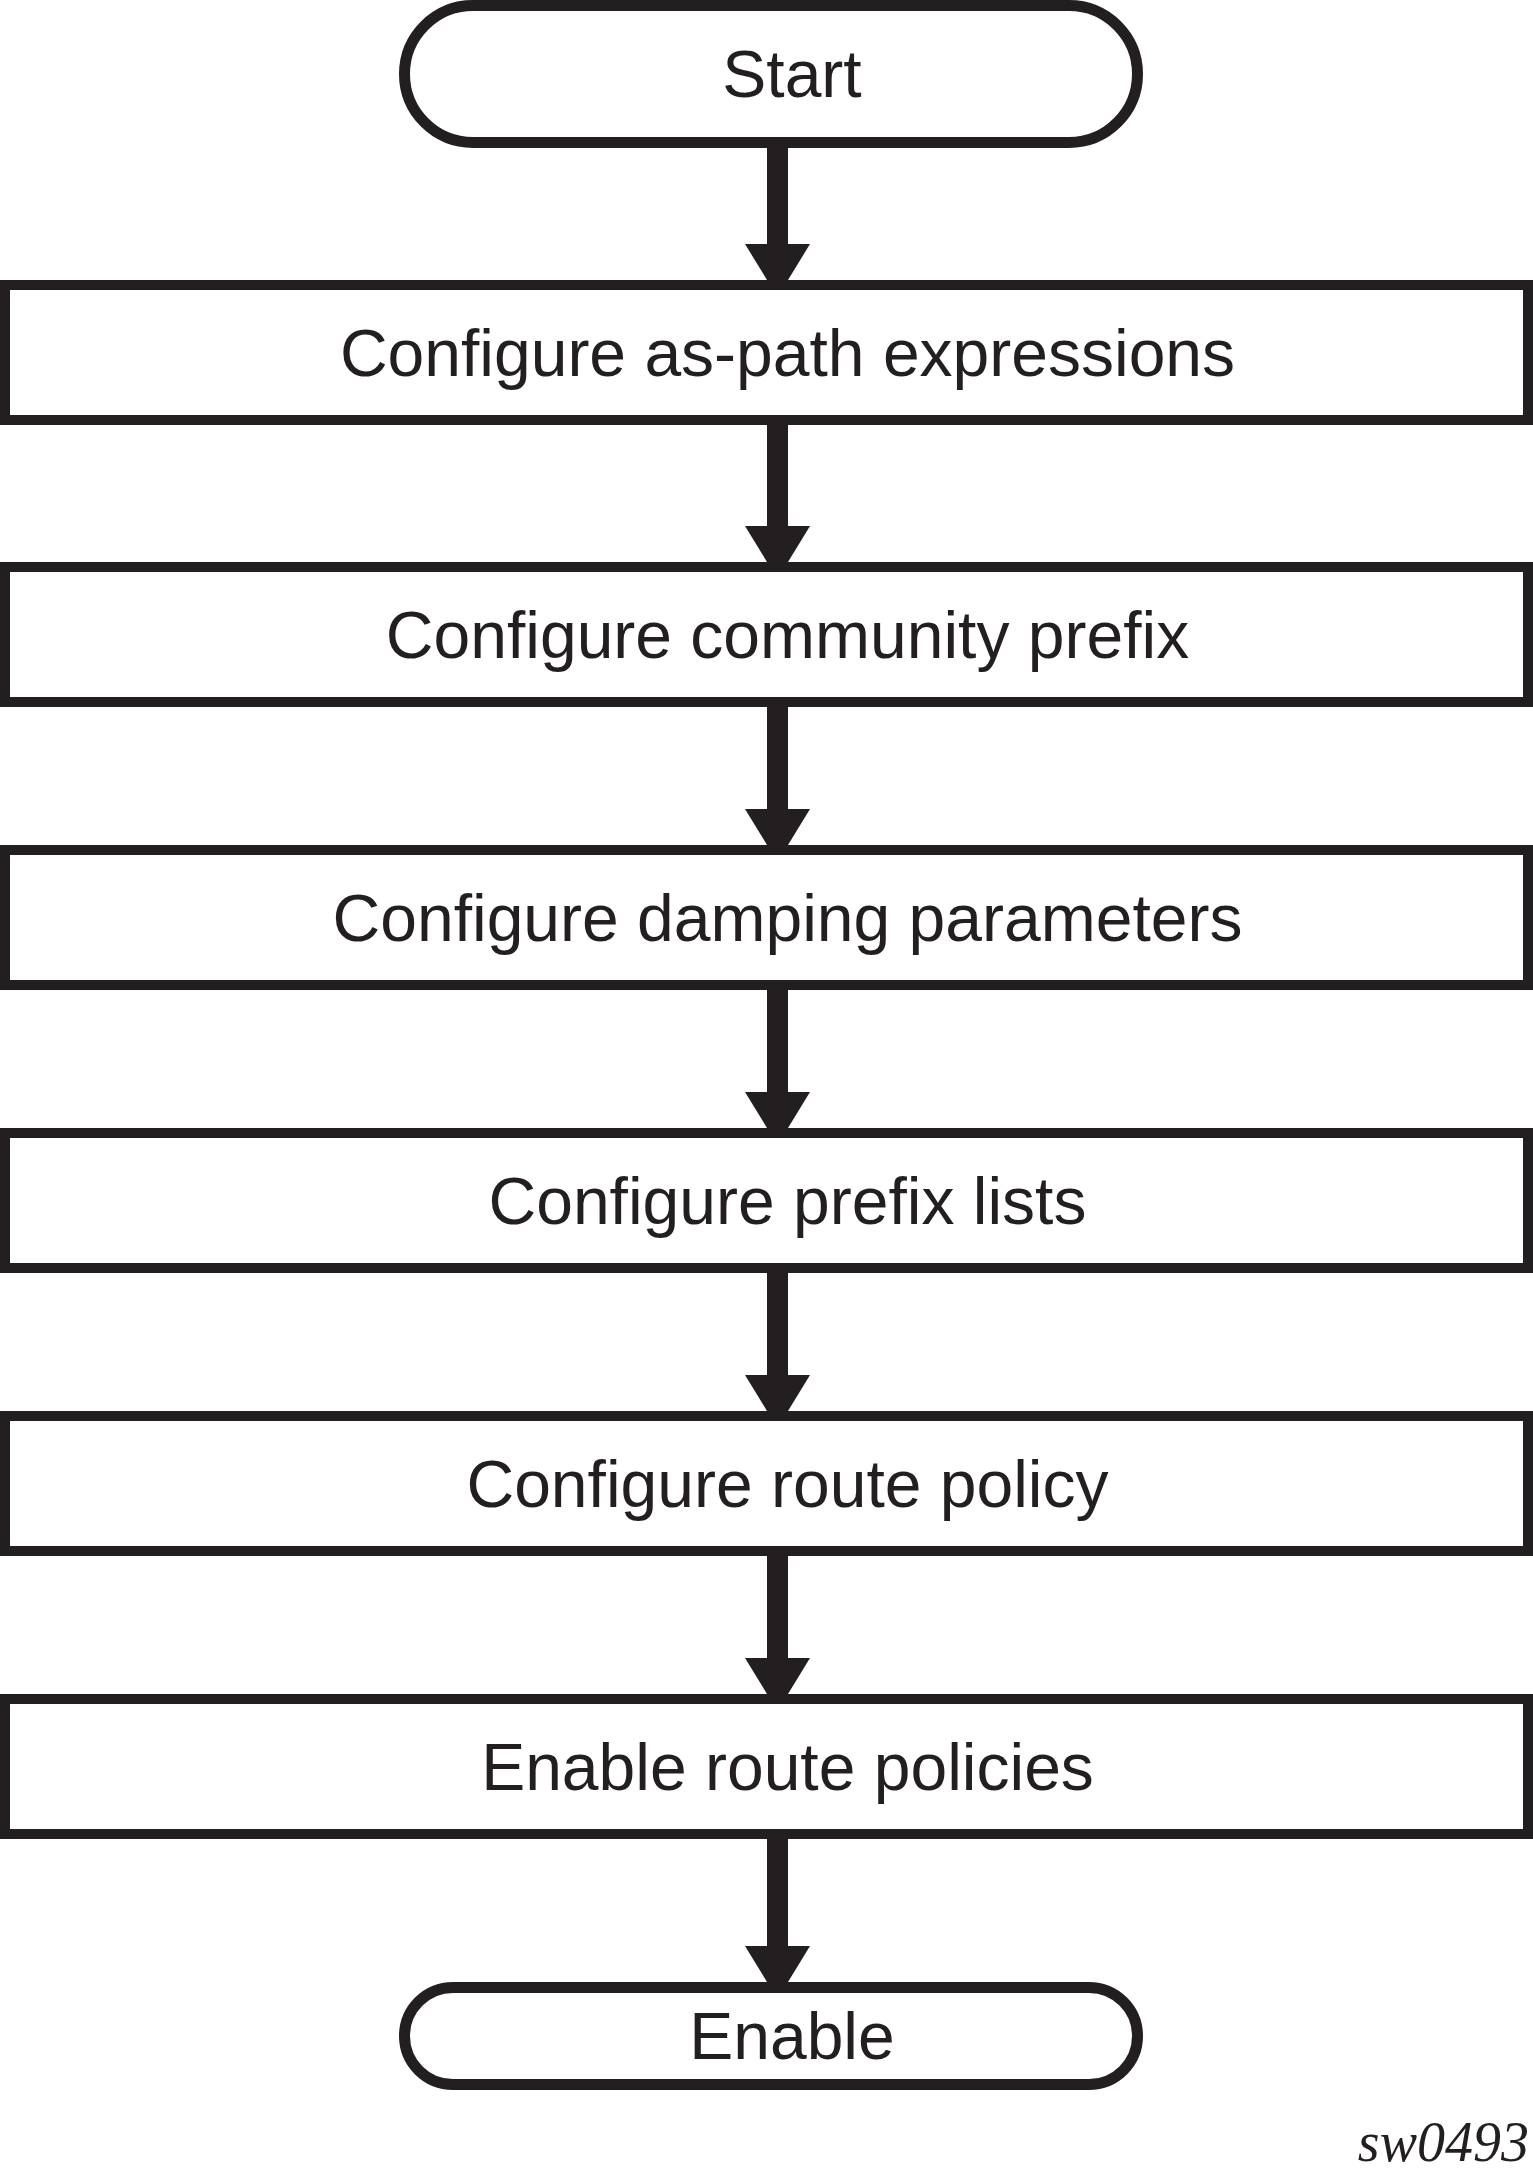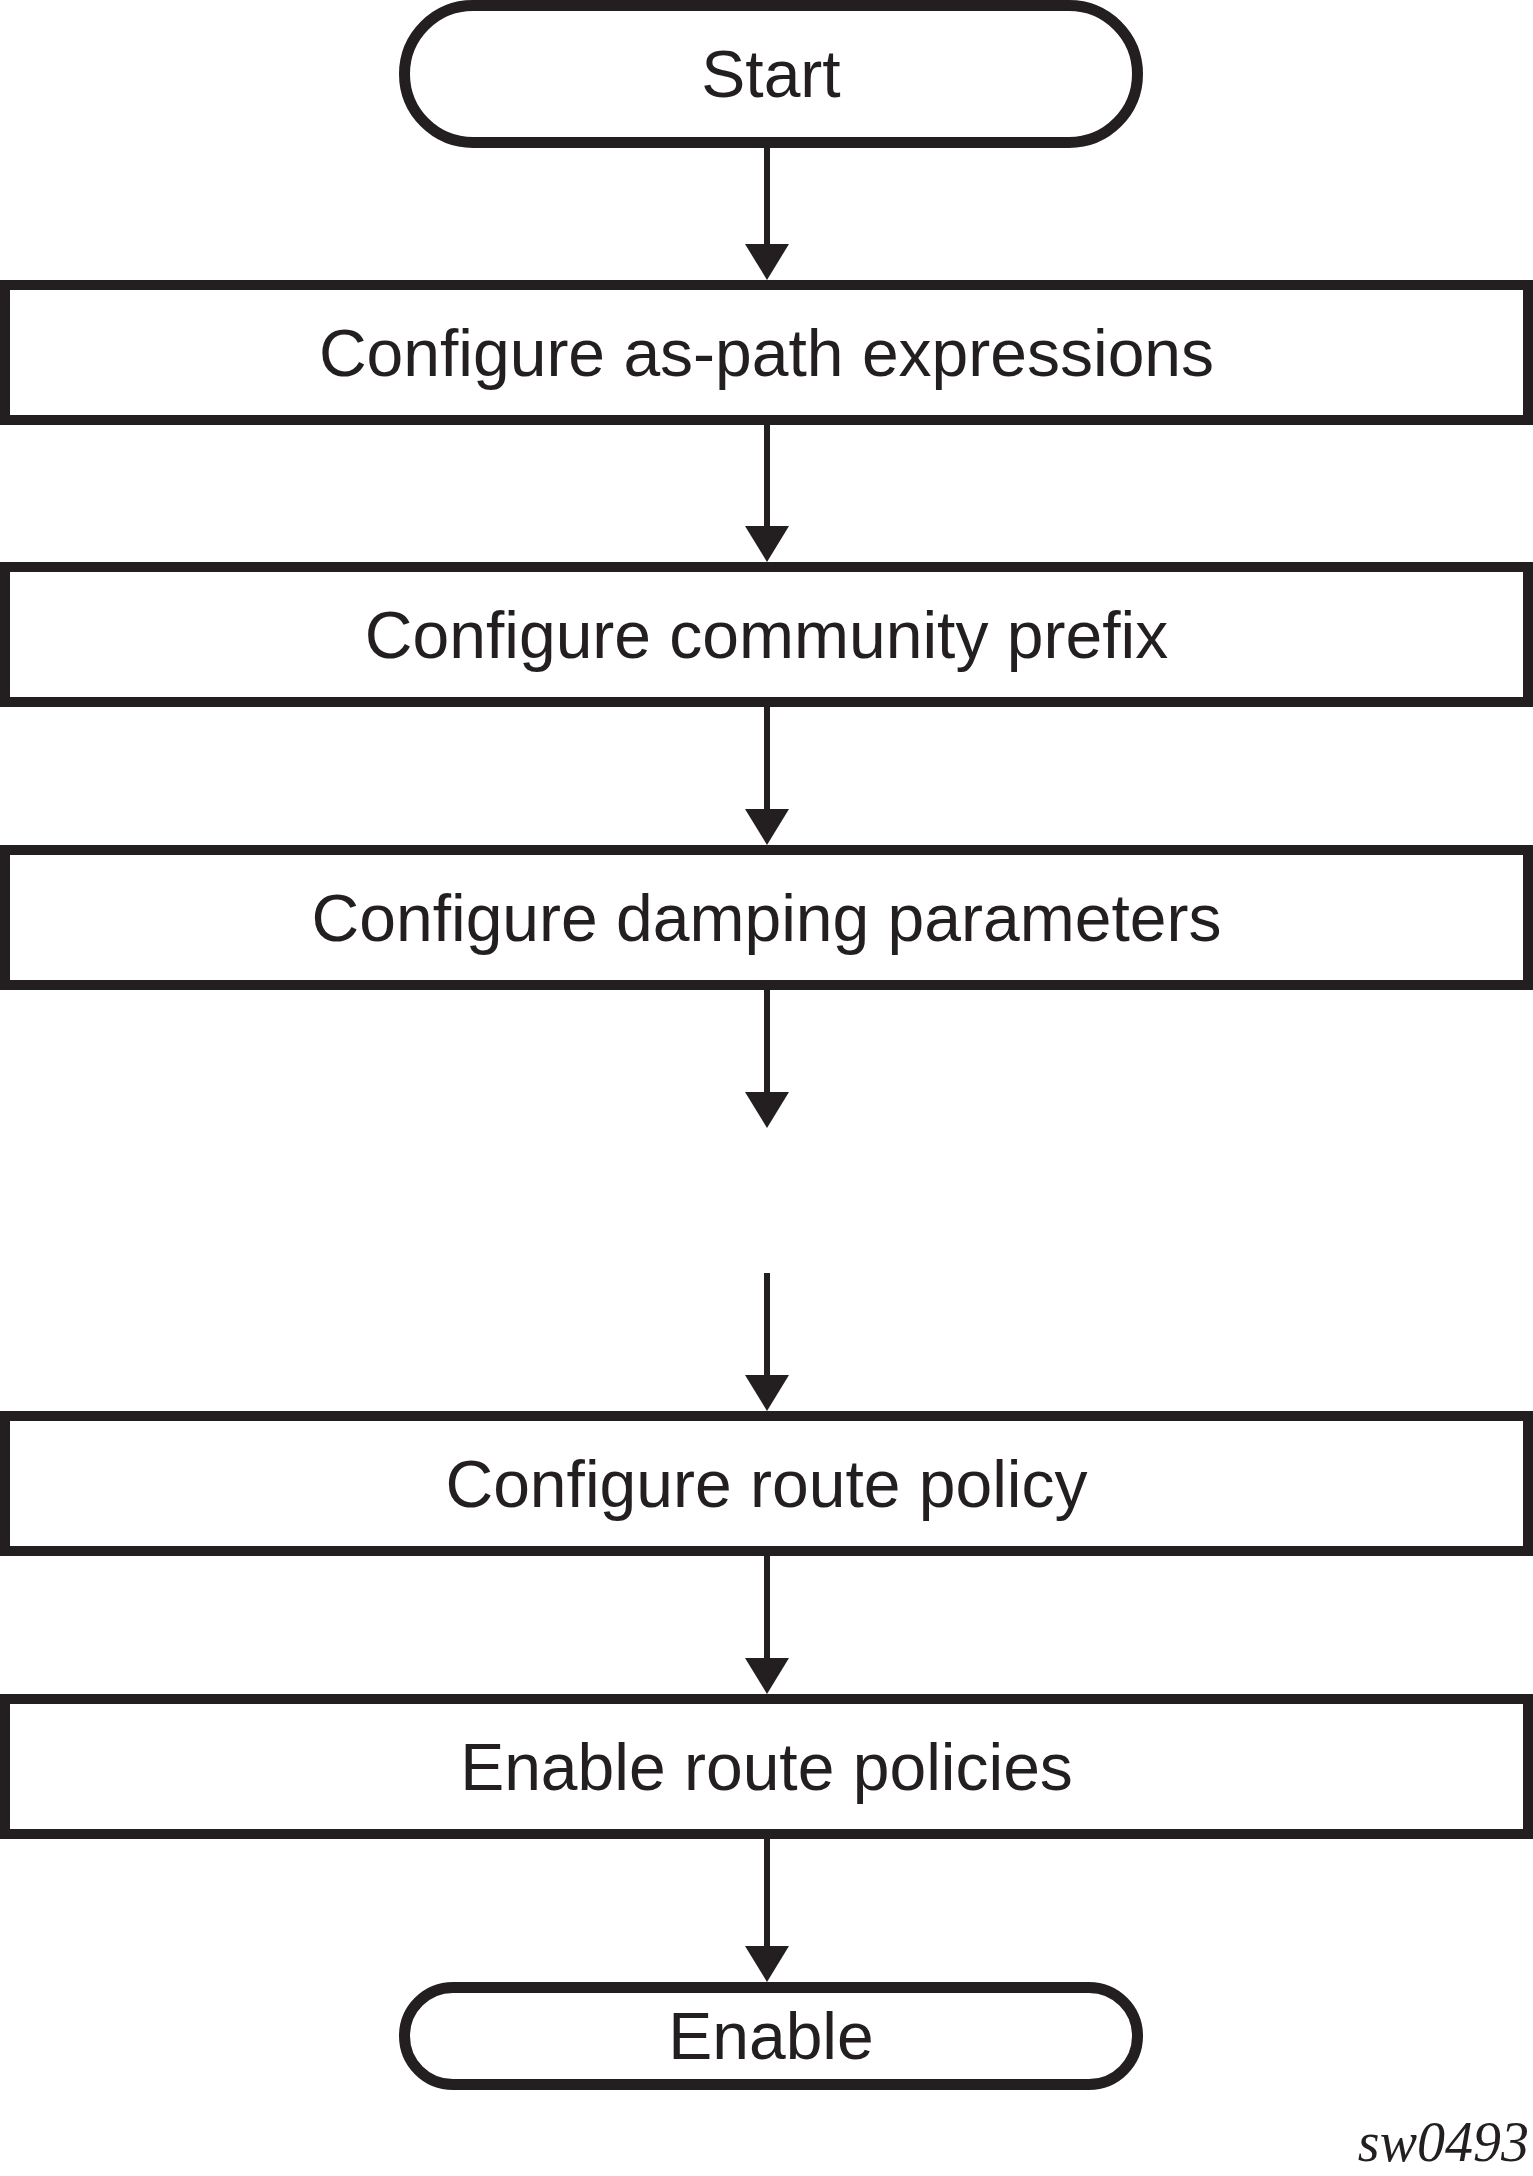--- a/index.html
+++ b/index.html
@@ -1,19 +1,19 @@
 <!DOCTYPE html>
 <html><head>
 <meta charset="utf-8">
 <style>
   :root{
     --ink:#231f20;
     --paper:#ffffff;
   }
-  *{box-sizing:border-box;}
+  *{box-sizing:border-box;padding-left:21px;}
   html,body{margin:0;padding:0;background:var(--paper);}
   .canvas{
     position:relative;
     width:1533px;
     height:2176px;
     background:var(--paper);
     font-family:"Liberation Sans", sans-serif;
     color:var(--ink);
     overflow:hidden;
   }
@@ -106,20 +106,23 @@
 
   <div class="node process" style="top:845px;">
     <span>Configure damping parameters</span>
   </div>
 
   <div class="arrow" style="top:990px;height:138px;">
     <div class="shaft"></div>
     <div class="head"></div>
   </div>
 
+  <div class="node process" style="top:1128px;">
+    <span>Configure prefix lists</span>
+  </div>
 
   <div class="arrow" style="top:1273px;height:138px;">
     <div class="shaft"></div>
     <div class="head"></div>
   </div>
 
   <div class="node process" style="top:1411px;">
     <span>Configure route policy</span>
   </div>
 

